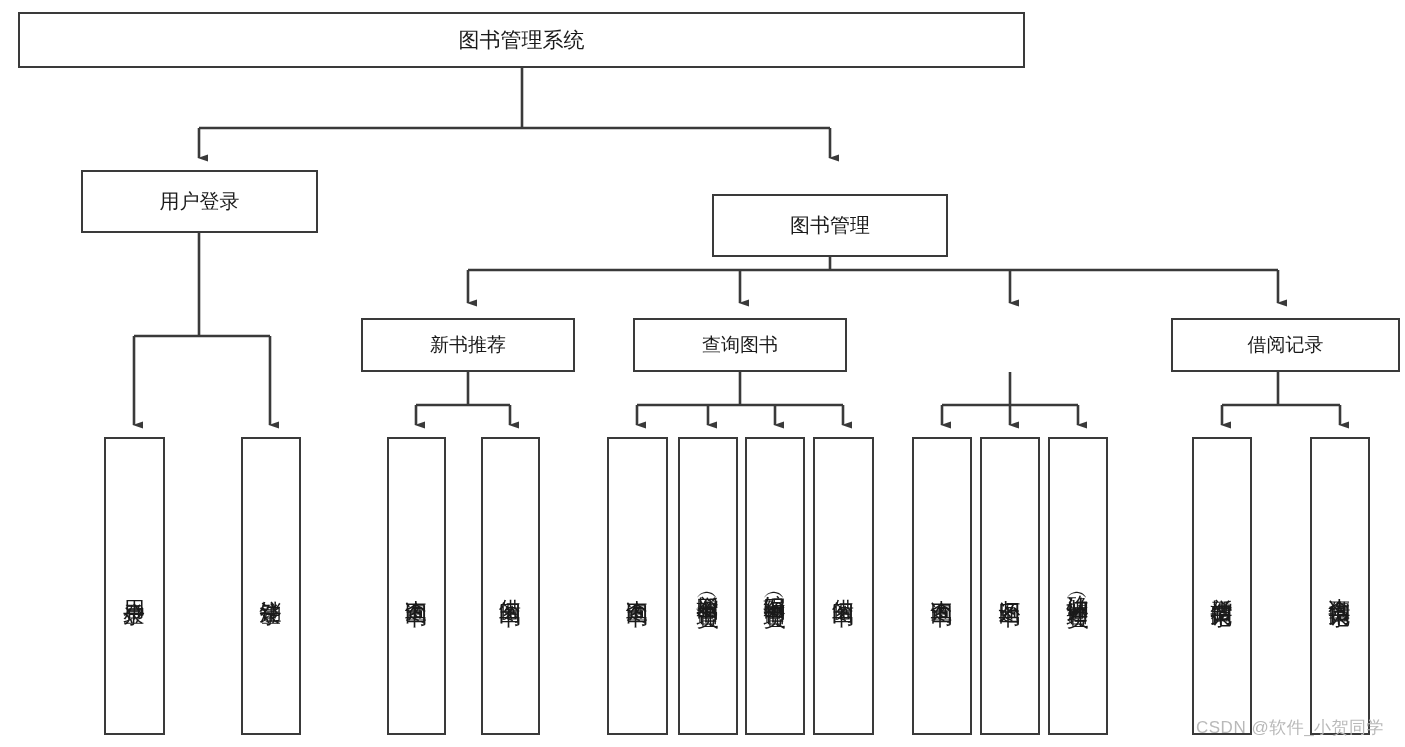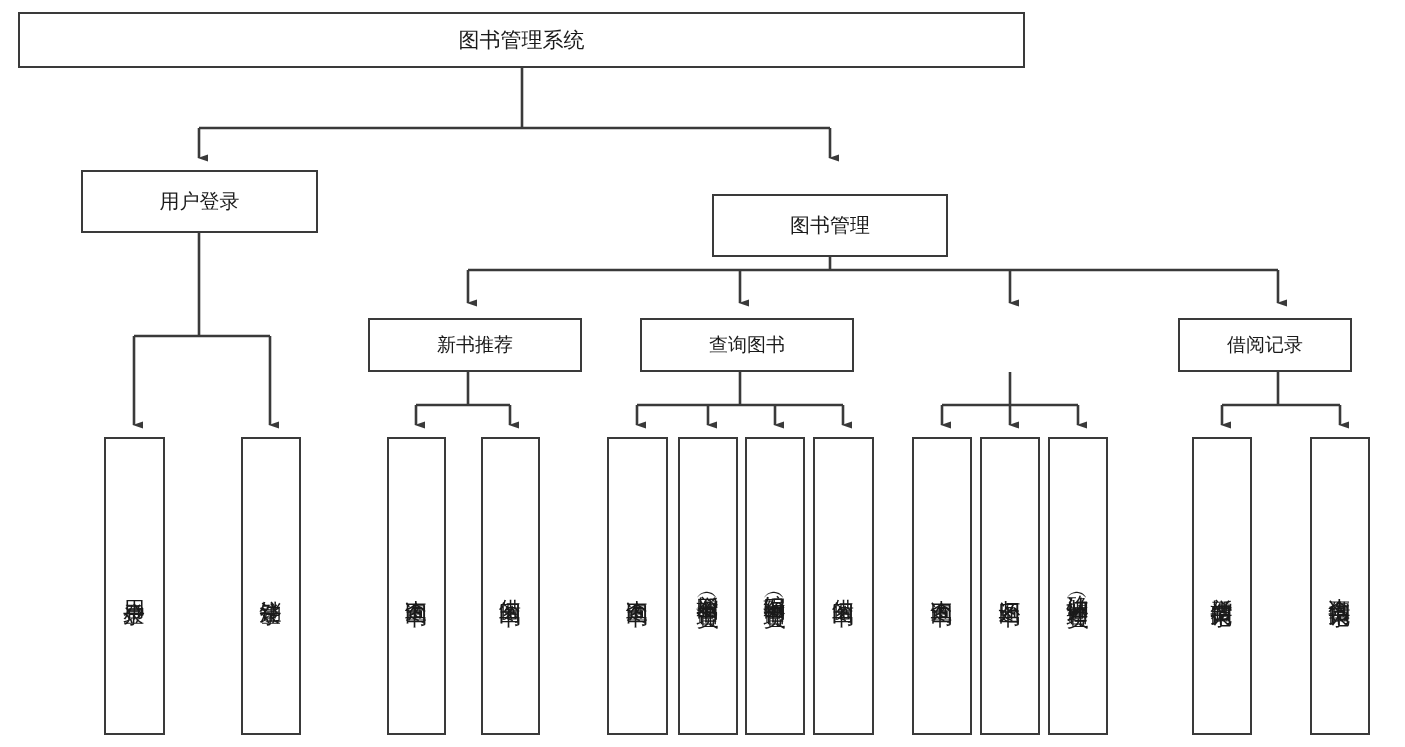--- a/index.html
+++ b/index.html
@@ -47,21 +47,20 @@
   .level-1 {
     font-size: 21px;
   }
   
   .level-2 {
     font-size: 20px;
   }
   
   .level-3 {
     font-size: 19px;
-    margin-left: 7px;
   }
   
   .level-4 .node-label {
     writing-mode: vertical-rl;
     text-orientation: upright;
     font-size: 22px;
     line-height: 1.05;
     letter-spacing: 2px;
   }
   .level-4 {
@@ -147,21 +146,21 @@
 
   <div class="node level-3" style="left:361px; top:318px; width:214px; height:54px;">
     <span class="node-label">新书推荐</span>
   </div>
 
   <div class="node level-3" style="left:633px; top:318px; width:214px; height:54px;">
     <span class="node-label">查询图书</span>
   </div>
 
 
-  <div class="node level-3" style="left:1171px; top:318px; width:174px; height:54px;">
+  <div class="node level-3" style="left:1171px; top:318px; width:229px; height:54px;">
     <span class="node-label">借阅记录</span>
   </div>
 
   <div class="node level-4" style="left:104px; top:437px; width:61px; height:298px;">
     <span class="node-label">用户登录</span>
   </div>
 
   <div class="node level-4" style="left:241px; top:437px; width:60px; height:298px;">
     <span class="node-label">注销登录</span>
   </div>
@@ -203,14 +202,15 @@
   </div>
 
   <div class="node level-4" style="left:1192px; top:437px; width:60px; height:298px;">
     <span class="node-label">新增借阅记录</span>
   </div>
 
   <div class="node level-4" style="left:1310px; top:437px; width:60px; height:298px;">
     <span class="node-label">查询借阅记录</span>
   </div>
 
+  <div class="watermark" style="left:1196px; top:716px;">CSDN @软件_小贺同学</div>
 
 </div>
 
 </body></html>

